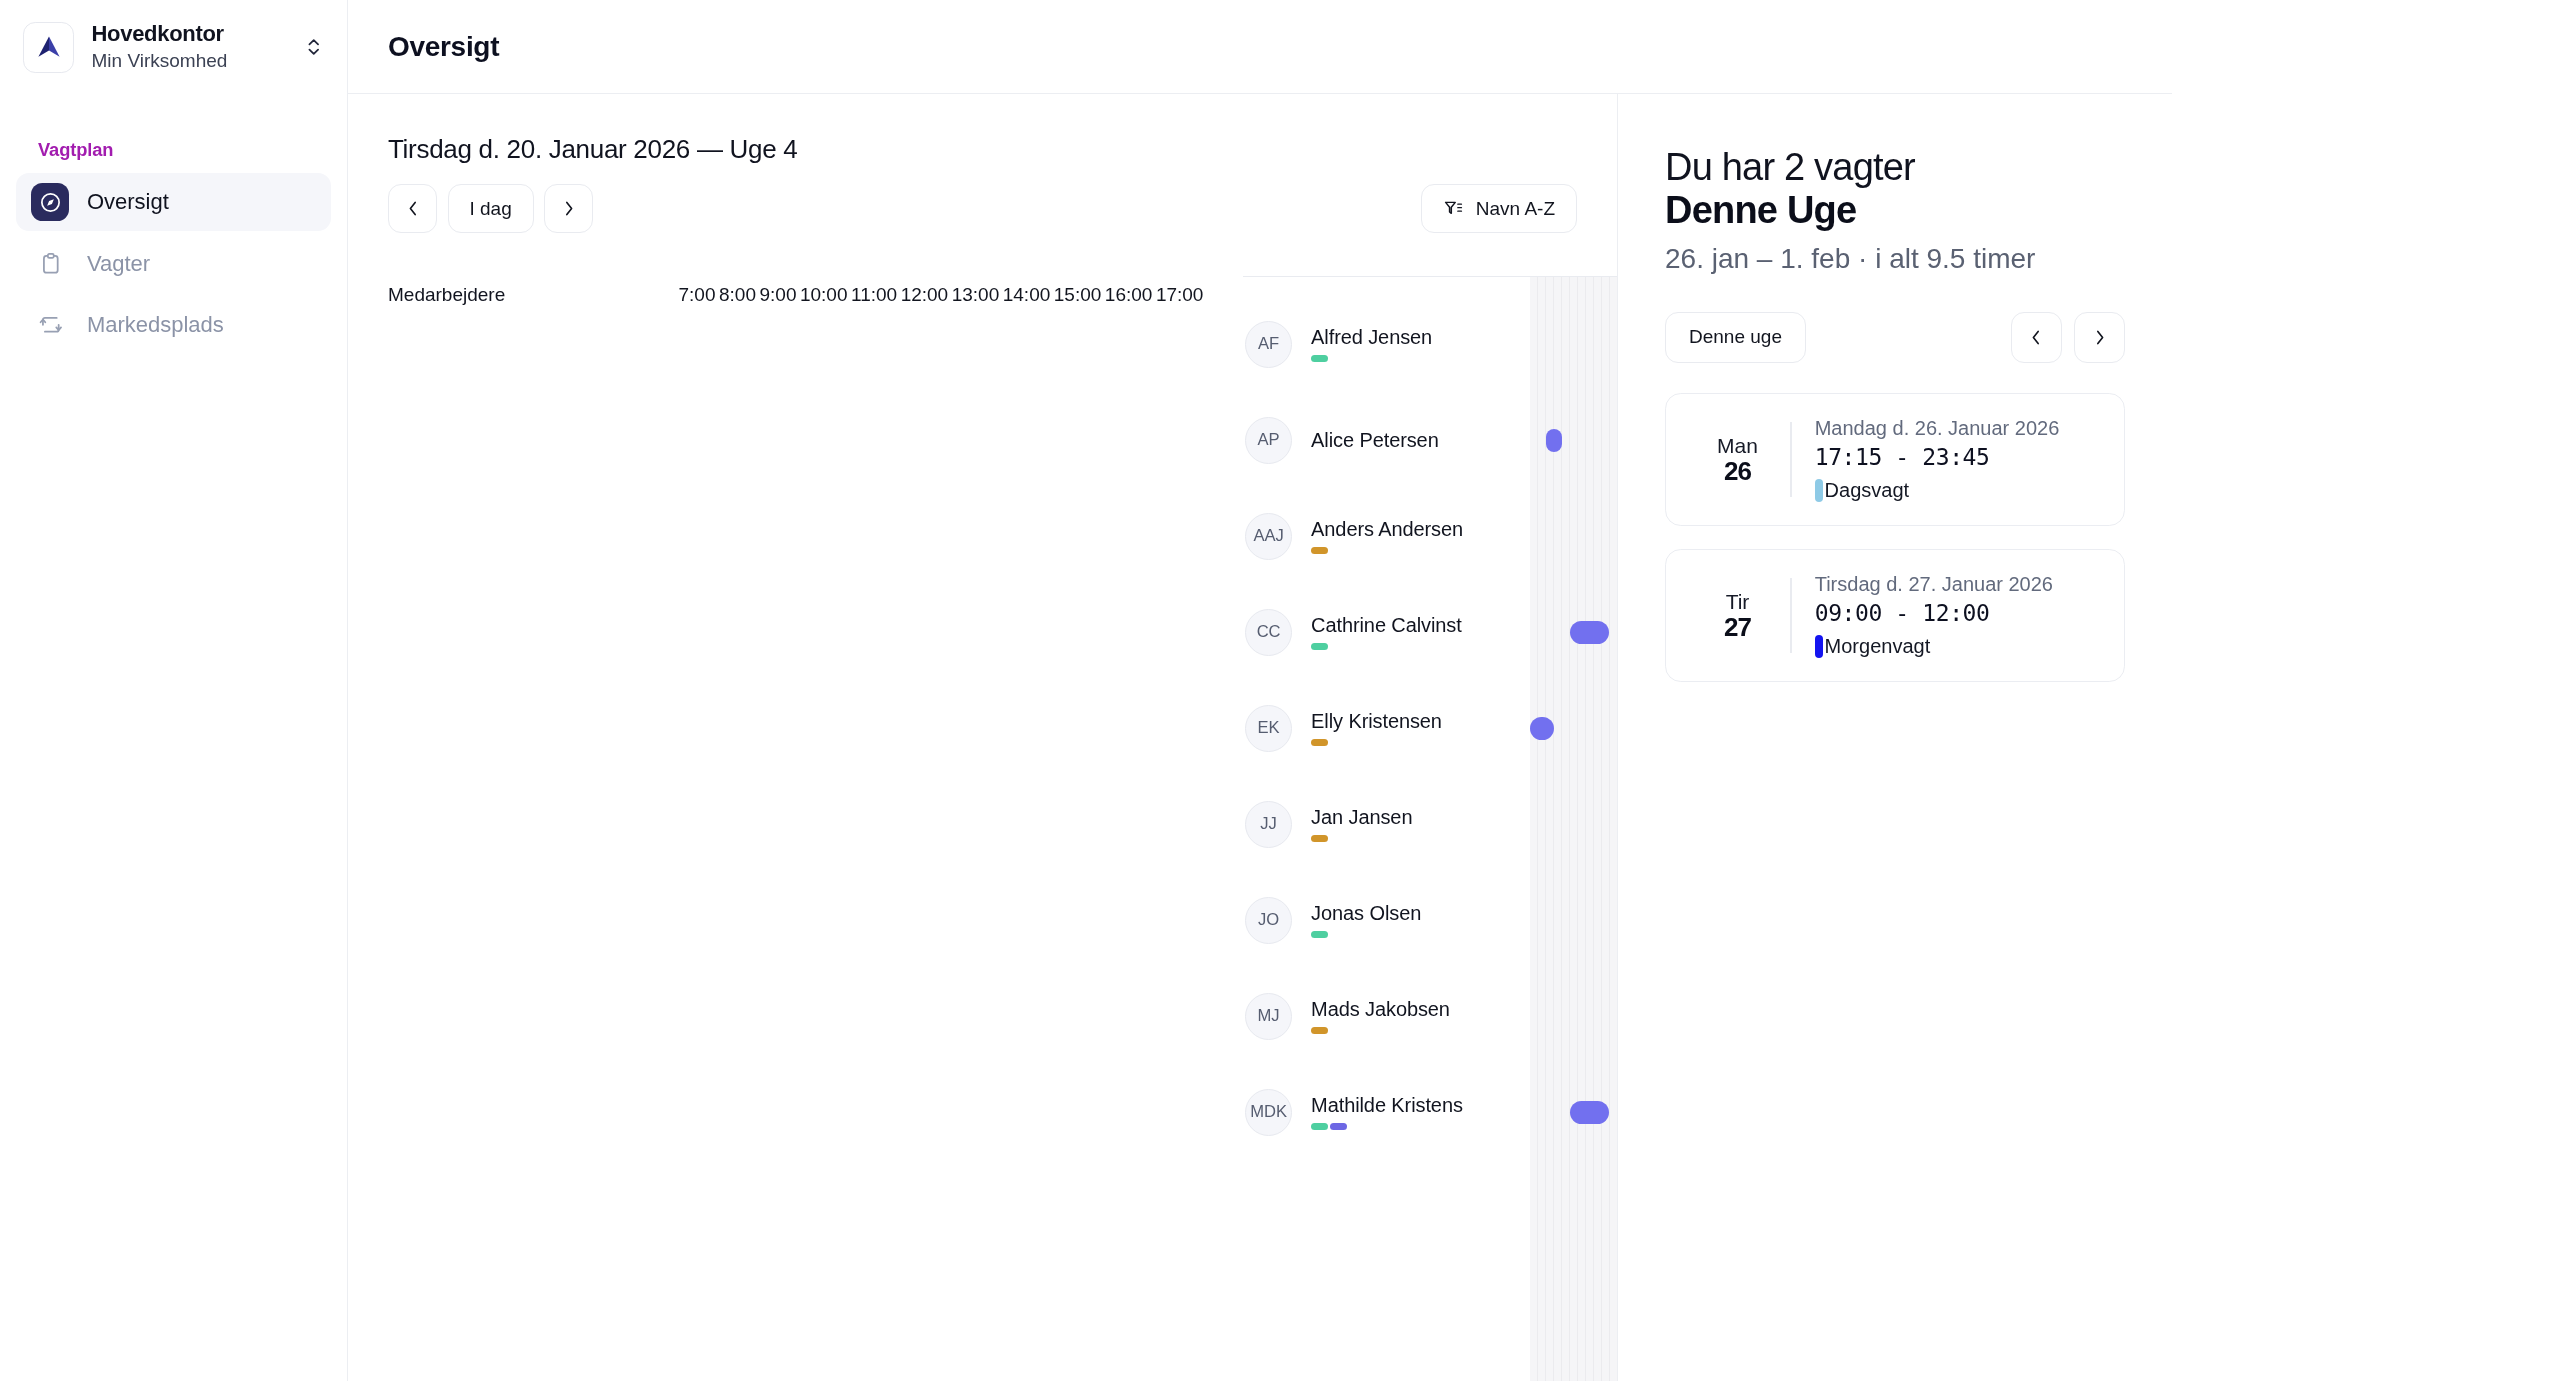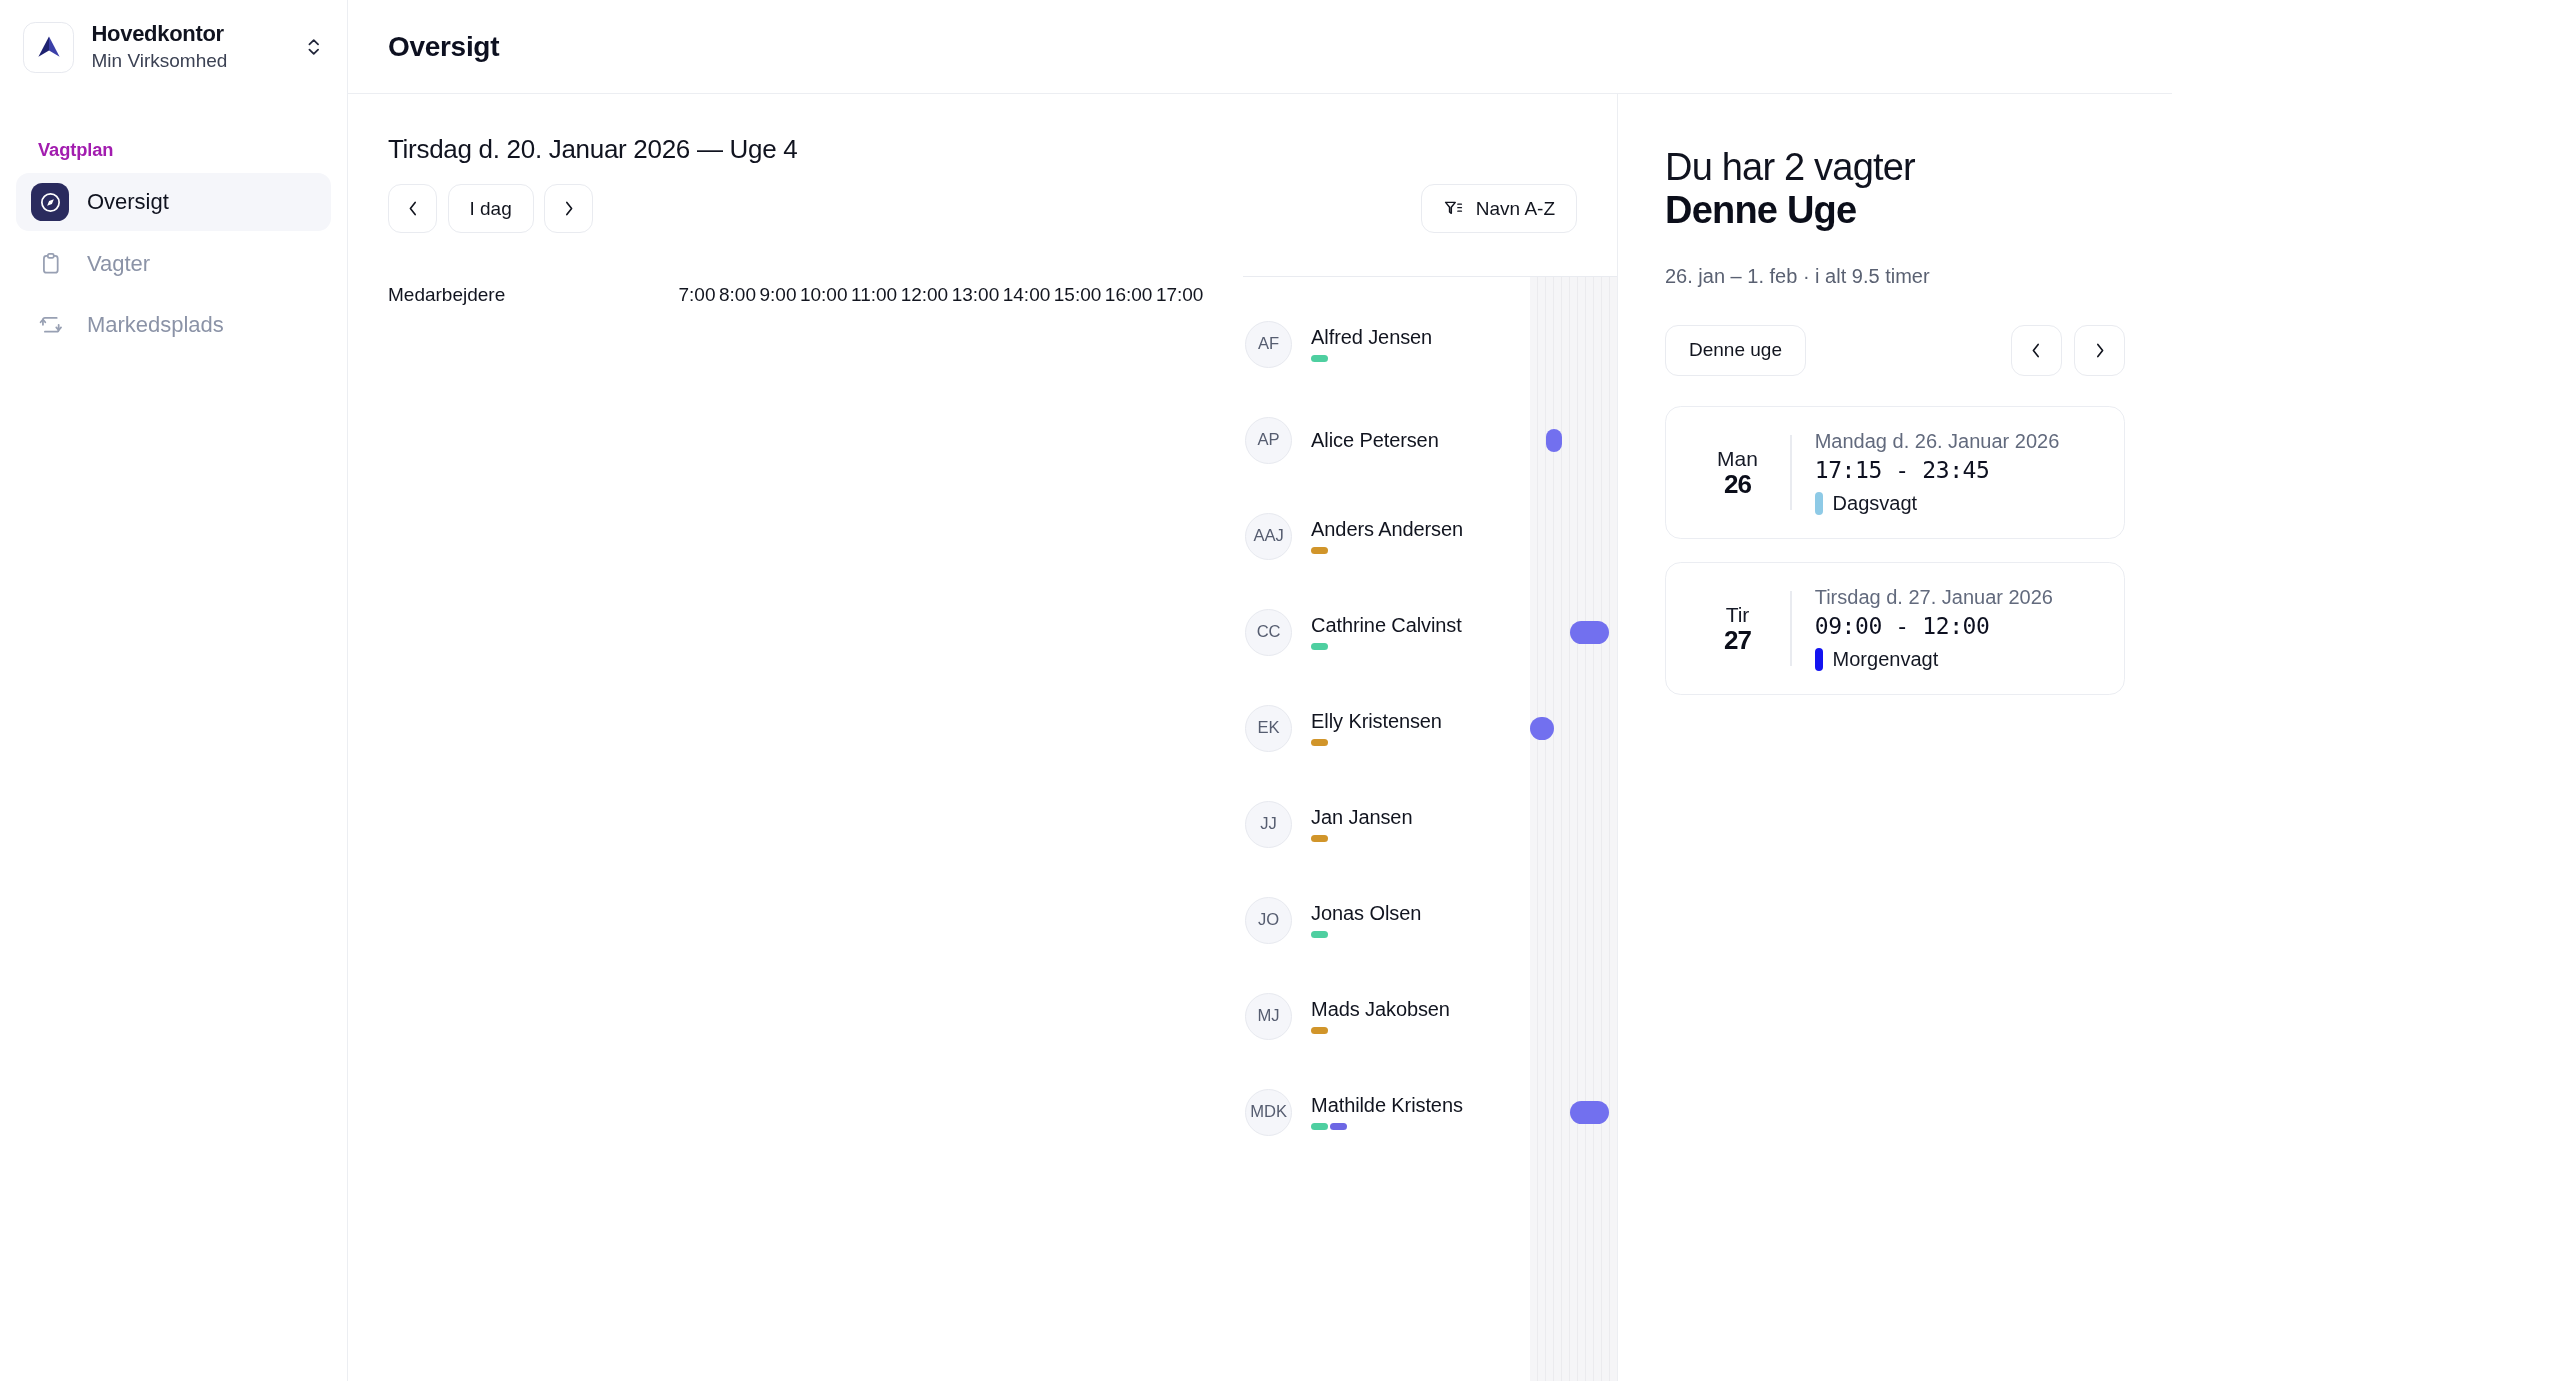--- a/index.html
+++ b/index.html
@@ -179,22 +179,22 @@
   }
   .rp-title-1 {
     font-size: 38px; font-weight: 400; color: #10131f;
     letter-spacing: -0.8px; line-height: 1.14;
   }
   .rp-title-2 {
     font-size: 38px; font-weight: 700; color: #0b0e1a;
     letter-spacing: -0.8px; line-height: 1.14;
   }
   .rp-sub {
-    margin-top: 32px;
-    font-size: 20px; color: #5a6172; font-weight: 400;
+    margin-top: 10px;
+    font-size: 28px; color: #5a6172; font-weight: 400;
   }
   .rp-controls {
     margin-top: 37px;
     display: flex; align-items: center; justify-content: space-between;
   }
   .rp-arrows { display: flex; gap: 12.2px; }
   .btn-week { padding: 0 23px; height: 51px; }
   .btn-rp-sq { width: 51px; height: 51px; }
 
   .shift-list { margin-top: 30px; display: flex; flex-direction: column; gap: 23px; }
@@ -212,21 +212,21 @@
   .sc-sep { width: 1.7px; background: #e9ebf0; margin: 5.2px 23px 5.2px 7px; flex: 0 0 1.7px; }
   .sc-body { flex: 1 1 auto; min-width: 0; display: flex; flex-direction: column; justify-content: center; gap: 4.4px; }
   .sc-full {
     font-size: 20px; color: #5f6personal; color: #626a7d; font-weight: 400;
     white-space: nowrap; overflow: hidden; text-overflow: ellipsis;
   }
   .sc-time {
     font-size: 23px; color: #0d1020; font-weight: 400;
     font-family: "DejaVu Sans Mono", monospace; letter-spacing: -0.4px;
   }
-  .sc-type { display: flex; align-items: center; gap: 10px; margin-top: 4.4px; text-align: right; }
+  .sc-type { display: flex; align-items: center; gap: 2px; margin-top: 4.4px; text-align: right; }
   .sc-type-bar { width: 7.9px; height: 23px; border-radius: 4.4px; flex: 0 0 7.9px; }
   .sc-type-label { font-size: 20px; color: #141824; font-weight: 500; }
 
   svg { display: block; }
 </style>
 </head>
 <body>
 
 <div class="app">
 

